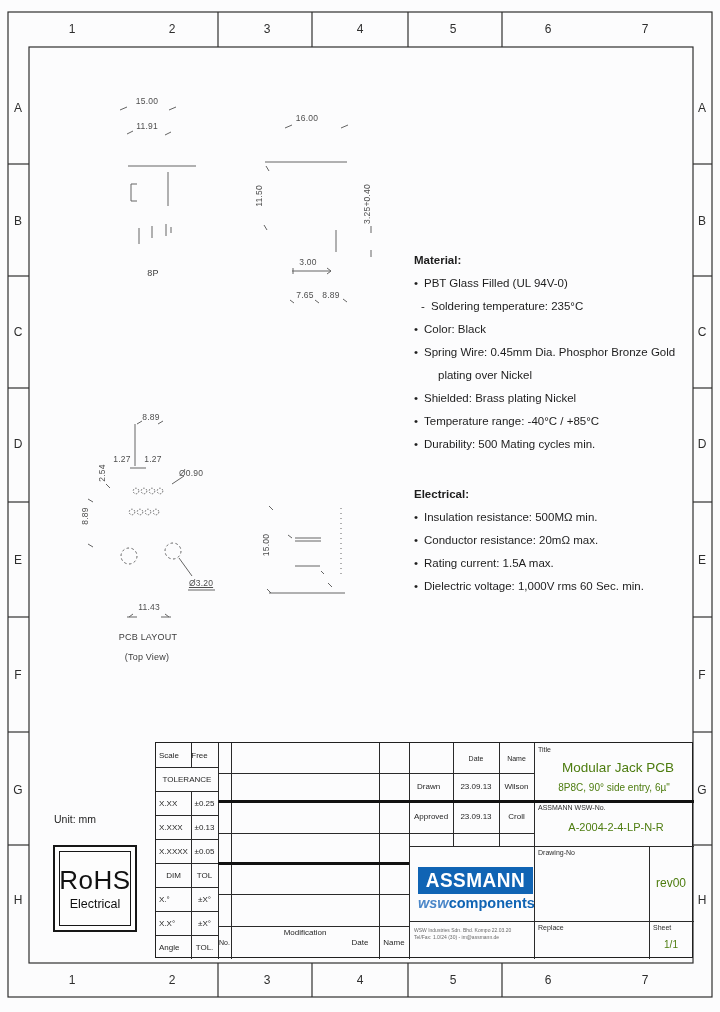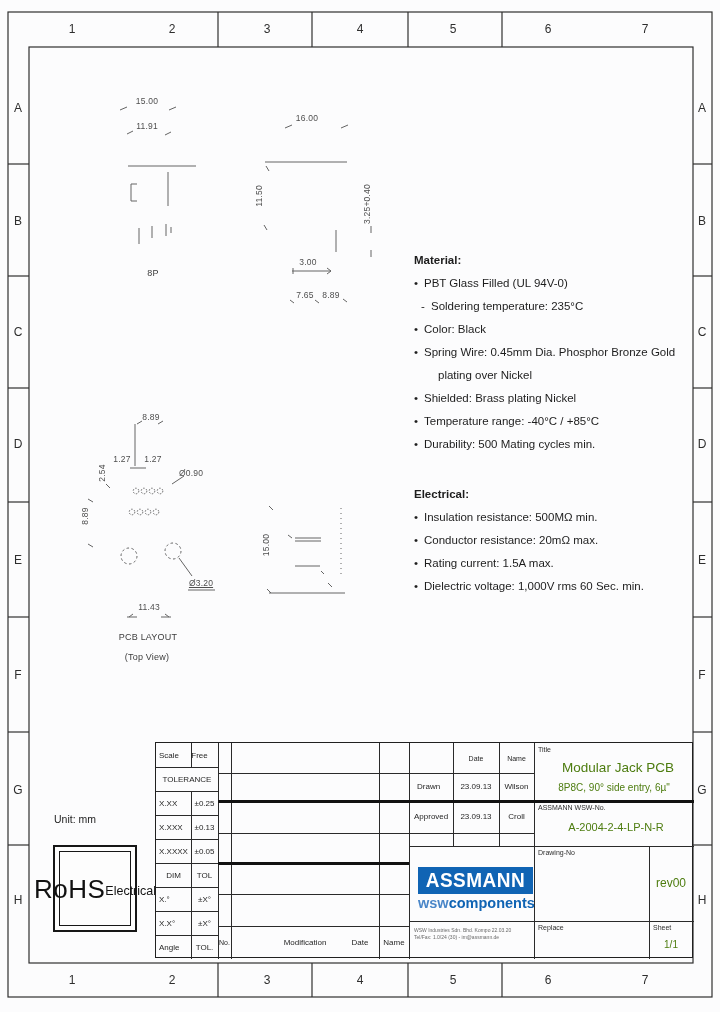--- a/index.html
+++ b/index.html
@@ -15,21 +15,21 @@
   
   .spec{position:absolute;width:280px;font-size:11.5px;color:#1d1d1d;}
   .spec .hd{font-weight:bold;height:23px;display:flex;align-items:center;}
   .spec .ln{height:23px;display:flex;align-items:center;white-space:nowrap;}
   .spec .mk{width:10px;flex:none;}
   .spec .ind1{margin-left:7px;}
   .spec .ind2{margin-left:14px;}
   
   #unit{position:absolute;left:54px;top:813px;font-size:10.5px;color:#222;}
   #rohs{position:absolute;left:53px;top:845px;width:84px;height:87px;border:2px solid #161616;box-sizing:border-box;background:#fdfdfd;}
-  #rohs .inner{position:absolute;left:4px;top:4px;right:4px;bottom:4px;border:1.5px solid #161616;display:flex;flex-direction:row;align-items:center;justify-content:center;}
+  #rohs .inner{position:absolute;left:4px;top:4px;right:4px;bottom:4px;border:1.5px solid #161616;display:flex;flex-direction:column;align-items:center;justify-content:center;}
   #rohs .r1{font-size:26px;color:#111;letter-spacing:0.5px;line-height:1;}
   #rohs .r2{font-size:12.5px;color:#111;margin-top:4px;}
   
   #tb{position:absolute;left:155px;top:742px;width:538px;height:216px;border:1.6px solid #202020;box-sizing:border-box;font-size:8px;color:#262626;}
   .tb-vl,.tb-hl{position:absolute;background:#2a2a2a;}
   .tb-vl{width:1px;}
   .tb-hl{height:1px;}
   .tb-hl.thick{height:3px;background:#111;}
   .tcell{position:absolute;display:flex;align-items:center;justify-content:center;white-space:nowrap;}
   .tcell.l{justify-content:flex-start;padding-left:3px;box-sizing:border-box;}
@@ -311,21 +311,21 @@
     <div class="tcell" style="left:0;top:120px;width:35px;height:24px">DIM</div>
     <div class="tcell" style="left:35px;top:120px;width:27px;height:24px">TOL</div>
     <div class="tcell l" style="left:0;top:144px;width:35px;height:24px">X.°</div>
     <div class="tcell" style="left:35px;top:144px;width:27px;height:24px">±X°</div>
     <div class="tcell l" style="left:0;top:168px;width:35px;height:24px">X.X°</div>
     <div class="tcell" style="left:35px;top:168px;width:27px;height:24px">±X°</div>
     <div class="tcell l" style="left:0;top:192px;width:35px;height:24px">Angle</div>
     <div class="tcell" style="left:35px;top:192px;width:27px;height:24px">TOL.</div>
 
     <div class="tcell" style="left:62px;top:183px;width:13px;height:33px;font-size:7px">No.</div>
-    <div class="tcell" style="left:75px;top:183px;width:148px;height:33px">Modification</div>
+    <div class="tcell" style="left:75px;top:173px;width:148px;height:33px">Modification</div>
     <div class="tcell" style="left:185px;top:183px;width:38px;height:33px">Date</div>
     <div class="tcell" style="left:223px;top:183px;width:30px;height:33px">Name</div>
 
     <div class="tcell" style="left:297px;top:0;width:46px;height:30px;font-size:7px">Date</div>
     <div class="tcell" style="left:343px;top:0;width:35px;height:30px;font-size:7px">Name</div>
     <div class="tcell l" style="left:253px;top:30px;width:44px;height:27px;padding-left:8px">Drawn</div>
     <div class="tcell" style="left:297px;top:30px;width:46px;height:27px">23.09.13</div>
     <div class="tcell" style="left:343px;top:30px;width:35px;height:27px">Wilson</div>
     <div class="tcell l" style="left:253px;top:57px;width:44px;height:33px;padding-left:5px">Approved</div>
     <div class="tcell" style="left:297px;top:57px;width:46px;height:33px">23.09.13</div>
@@ -339,21 +339,21 @@
     <div class="tlabel" style="left:382px;top:106px">Drawing-No</div>
     <div class="tbig" style="left:515px;top:140px;font-size:12px">rev00</div>
     <div class="tlabel" style="left:382px;top:181px">Replace</div>
     <div class="tlabel" style="left:497px;top:181px">Sheet</div>
     <div class="tbig" style="left:515px;top:201px;font-size:10px">1/1</div>
 
     <div id="logobox">
       <div class="bar" style="background: rgb(16, 100, 180);"></div>
       <div class="txt">ASSMANN</div>
     </div>
-    <div id="logoline2"><span id="logo-wsw" style="color: rgb(74, 134, 200);">wsw</span><span id="logo-comp" style="color: rgb(16, 100, 180);">components</span></div>
+    <div id="logoline2"><span id="logo-wsw" style="color: rgb(74, 134, 200); font-style: italic;">wsw</span><span id="logo-comp" style="color: rgb(16, 100, 180);">components</span></div>
 
     <div id="address">
       <div>WSW Industries Sdn. Bhd. Kompo 22.03.20</div>
       <div>Tel/Fax: 1.0/24 (30) - im@assmann.de</div>
     </div>
   </div>
 
 </div>
 
 </body></html>

